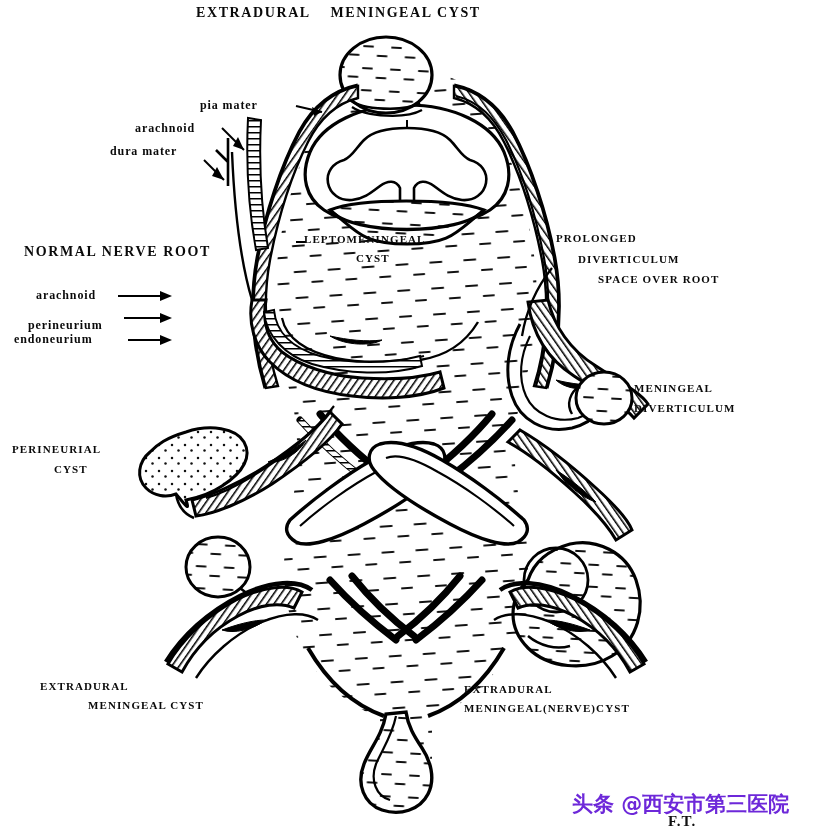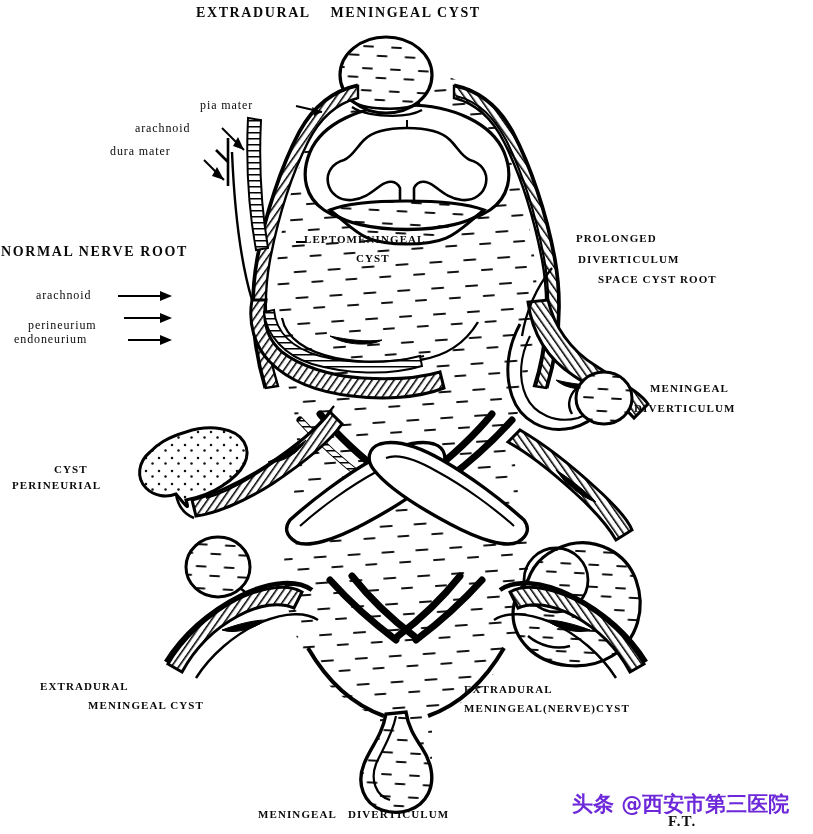--- a/index.html
+++ b/index.html
@@ -43,21 +43,21 @@
     letter-spacing: 1.6px;
     font-size: 14px;
   }
   .lbl-caps-sm {
     letter-spacing: 1.1px;
     font-size: 11px;
   }
   .lbl-lower {
     letter-spacing: 0.9px;
     font-size: 12px;
-    font-weight: normal;
+    font-weight: bold;
   }
   .wm {
     position: absolute;
     color: #6d28d9;
     font-family: "DejaVu Sans", sans-serif;
     font-size: 21px;
     font-weight: bold;
     white-space: pre;
     letter-spacing: 0px;
   }
@@ -380,45 +380,44 @@
   </svg>
 
   <div class="lbl lbl-caps" style="left:196px; top:4px;">EXTRADURAL    MENINGEAL CYST</div>
 
   <div class="lbl lbl-lower" style="left:200px; top:98px;">pia mater</div>
 
   <div class="lbl lbl-lower" style="left:135px; top:121px;">arachnoid</div>
 
   <div class="lbl lbl-lower" style="left:110px; top:144px;">dura mater</div>
 
-  <div class="lbl lbl-caps" style="left:1px; top:243px;">NORMAL NERVE ROOT</div>
+  <div class="lbl lbl-caps" style="left:24px; top:243px;">NORMAL NERVE ROOT</div>
 
   <div class="lbl lbl-lower" style="left:36px; top:288px;">arachnoid</div>
 
   <div class="lbl lbl-lower" style="left:28px; top:318px;">perineurium</div>
 
   <div class="lbl lbl-lower" style="left:14px; top:332px;">endoneurium</div>
 
   <div class="lbl lbl-caps-sm" style="left:304px; top:233px;">LEPTOMENINGEAL</div>
   <div class="lbl lbl-caps-sm" style="left:356px; top:252px;">CYST</div>
 
-  <div class="lbl lbl-caps-sm" style="left:576px; top:232px;">PROLONGED</div>
+  <div class="lbl lbl-caps-sm" style="left:556px; top:232px;">PROLONGED</div>
   <div class="lbl lbl-caps-sm" style="left:578px; top:253px;">DIVERTICULUM</div>
-  <div class="lbl lbl-caps-sm" style="left:598px; top:273px;">SPACE CYST ROOT</div>
-
-  <div class="lbl lbl-caps-sm" style="left:634px; top:382px;margin-left:16px;">MENINGEAL</div>
+  <div class="lbl lbl-caps-sm" style="left:598px; top:273px;">SPACE OVER ROOT</div>
+
+  <div class="lbl lbl-caps-sm" style="left:634px; top:382px;">MENINGEAL</div>
   <div class="lbl lbl-caps-sm" style="left:634px; top:402px;">DIVERTICULUM</div>
 
-  <div class="lbl lbl-caps-sm" style="left:12px; top:443px;margin-top:36px;">PERINEURIAL</div>
+  <div class="lbl lbl-caps-sm" style="left:12px; top:443px;">PERINEURIAL</div>
   <div class="lbl lbl-caps-sm" style="left:54px; top:463px;">CYST</div>
 
   <div class="lbl lbl-caps-sm" style="left:40px; top:680px;">EXTRADURAL</div>
   <div class="lbl lbl-caps-sm" style="left:88px; top:699px;">MENINGEAL CYST</div>
 
   <div class="lbl lbl-caps-sm" style="left:464px; top:683px;">EXTRADURAL</div>
   <div class="lbl lbl-caps-sm" style="left:464px; top:702px;">MENINGEAL(NERVE)CYST</div>
 
-  <div class="lbl lbl-caps-sm" style="left:258px; top:808px;">MENINGEAL   DIVERTICULUM</div>
 
   <div class="wm" style="left:572px; top:790px;">头条 @西安市第三医院</div>
   <div class="wm-ft" style="left:668px; top:813px;">F.T.</div>
 
 </div>
 
 </body></html>

